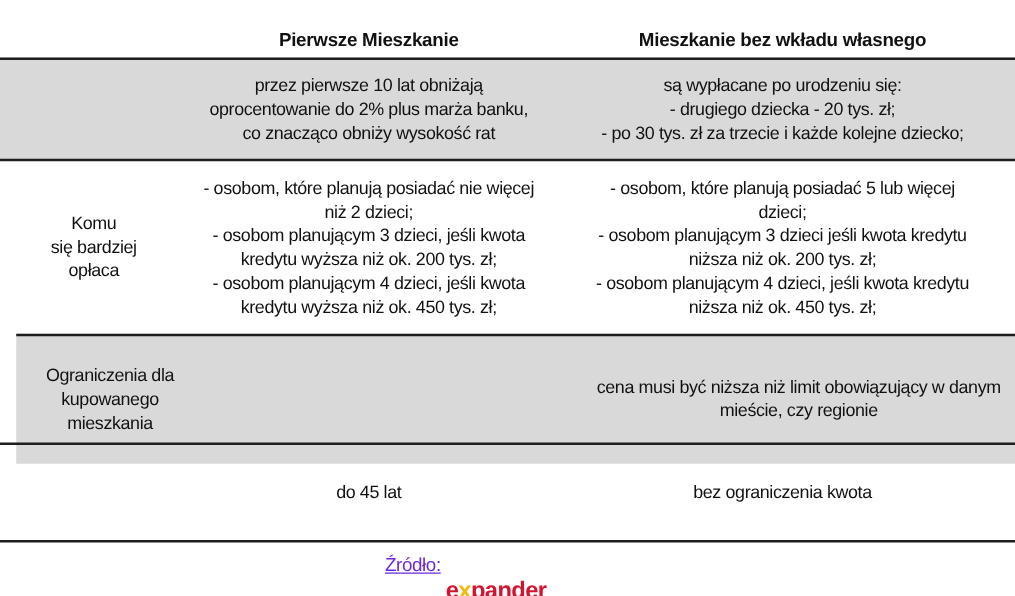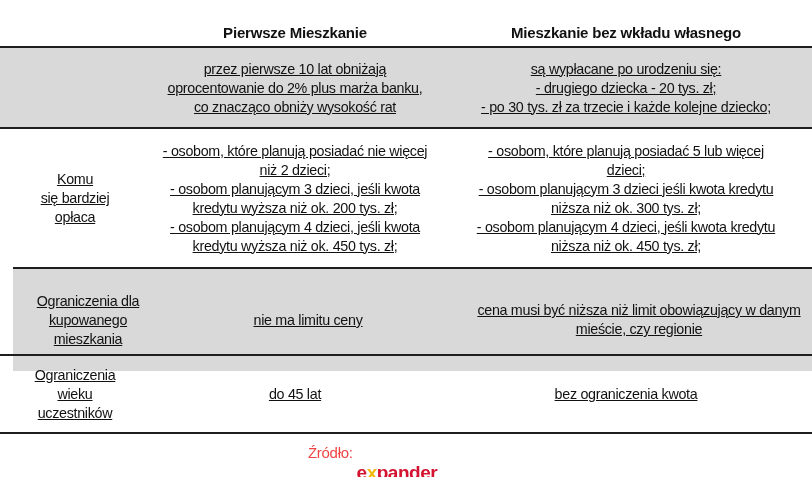--- a/index.html
+++ b/index.html
@@ -4,27 +4,27 @@
 <style>
   html, body { margin:0; padding:0; background:#ffffff; }
   body { width:812px; height:477px; position:relative; overflow:hidden;
          font-family:"Liberation Sans", sans-serif; color:#111; }
   .table { position:absolute; left:0; top:0; width:812px; }
   .header { position:absolute; left:0; top:18px; width:812px; height:28px; }
   .hcell { position:absolute; top:6px; font-weight:bold; font-size:15px; text-align:center; letter-spacing:-0.2px; }
   .row { position:absolute; left:0; width:812px; border-top:2px solid #1e1e1e; box-sizing:border-box; }
   .row.gray { background:#d9d9d9; }
   .cell { position:absolute; top:0; bottom:0; display:flex; align-items:center; justify-content:center;
-          text-align:center; font-size:14.3px; line-height:19px; letter-spacing:-0.3px; white-space:pre-line;text-decoration:underline; }
+          text-align:center; font-size:14.3px; line-height:19px; letter-spacing:-0.3px; white-space:pre-line; }
   .c0 { left:0; width:150px; }
   .c1 { left:120px; width:350px; }
   .c2 { left:440px; width:372px; }
   .bottom-border { position:absolute; left:0; top:432px; width:812px; border-top:2px solid #1e1e1e; }
   .source { position:absolute; left:308px; top:443px; height:30px; display:flex; align-items:flex-start; }
-  .source-label { font-size:15px; color:#ef4444; letter-spacing:-0.3px; margin-top:1px; }
+  .source-label { font-size:15px; color:#6d28d9; letter-spacing:-0.3px; margin-top:1px;text-decoration:underline; }
   .logo { position:relative; margin-left:4px;margin-top:20px; }
   .logo-word { font-weight:bold; font-size:19px; color:#d3132f; letter-spacing:-0.5px; line-height:20px; }
   .logo-word .x { color:#f2b90f; }
   .logo-tag { font-size:4.5px; color:#888; position:absolute; right:2px; top:21px; white-space:nowrap; }
 </style>
 </head>
 <body>
 
 <div class="table">
   <div class="header">
@@ -47,38 +47,34 @@
 opłaca</div>
     <div class="cell c1">- osobom, które planują posiadać nie więcej
 niż 2 dzieci;
 - osobom planującym 3 dzieci, jeśli kwota
 kredytu wyższa niż ok. 200 tys. zł;
 - osobom planującym 4 dzieci, jeśli kwota
 kredytu wyższa niż ok. 450 tys. zł;</div>
     <div class="cell c2">- osobom, które planują posiadać 5 lub więcej
 dzieci;
 - osobom planującym 3 dzieci jeśli kwota kredytu
-niższa niż ok. 300 tys. zł;
+niższa niż ok. 200 tys. zł;
 - osobom planującym 4 dzieci, jeśli kwota kredytu
 niższa niż ok. 450 tys. zł;</div>
   </div>
 
   <div class="row gray" style="top:267px;height:104px;margin-left:13px;">
     <div class="cell c0">Ograniczenia dla
 kupowanego
 mieszkania</div>
-    <div class="cell c1">nie ma limitu ceny</div>
     <div class="cell c2">cena musi być niższa niż limit obowiązujący w danym
 mieście, czy regionie</div>
   </div>
 
   <div class="row" style="top:354px;height:79px;">
-    <div class="cell c0">Ograniczenia
-wieku
-uczestników</div>
     <div class="cell c1">do 45 lat</div>
     <div class="cell c2">bez ograniczenia kwota</div>
   </div>
 
   <div class="bottom-border"></div>
 </div>
 
 <div class="source">
   <span class="source-label">Źródło:</span>
   <span class="logo">

